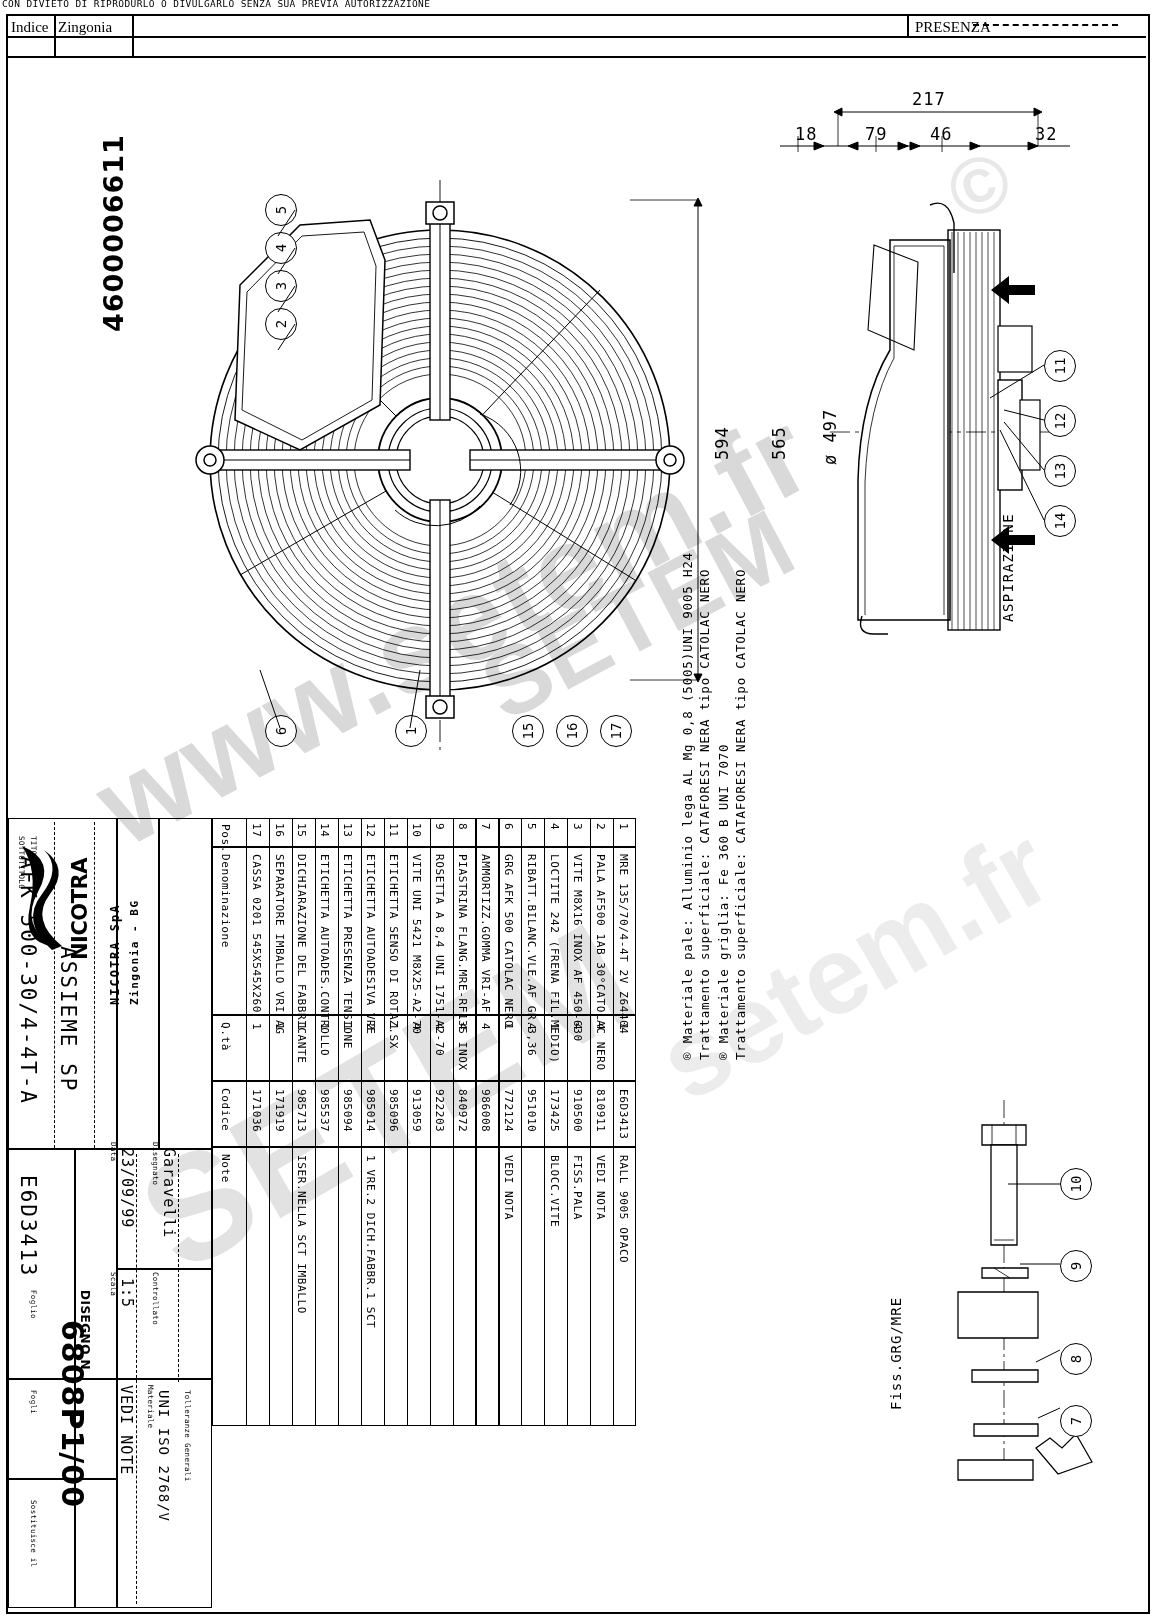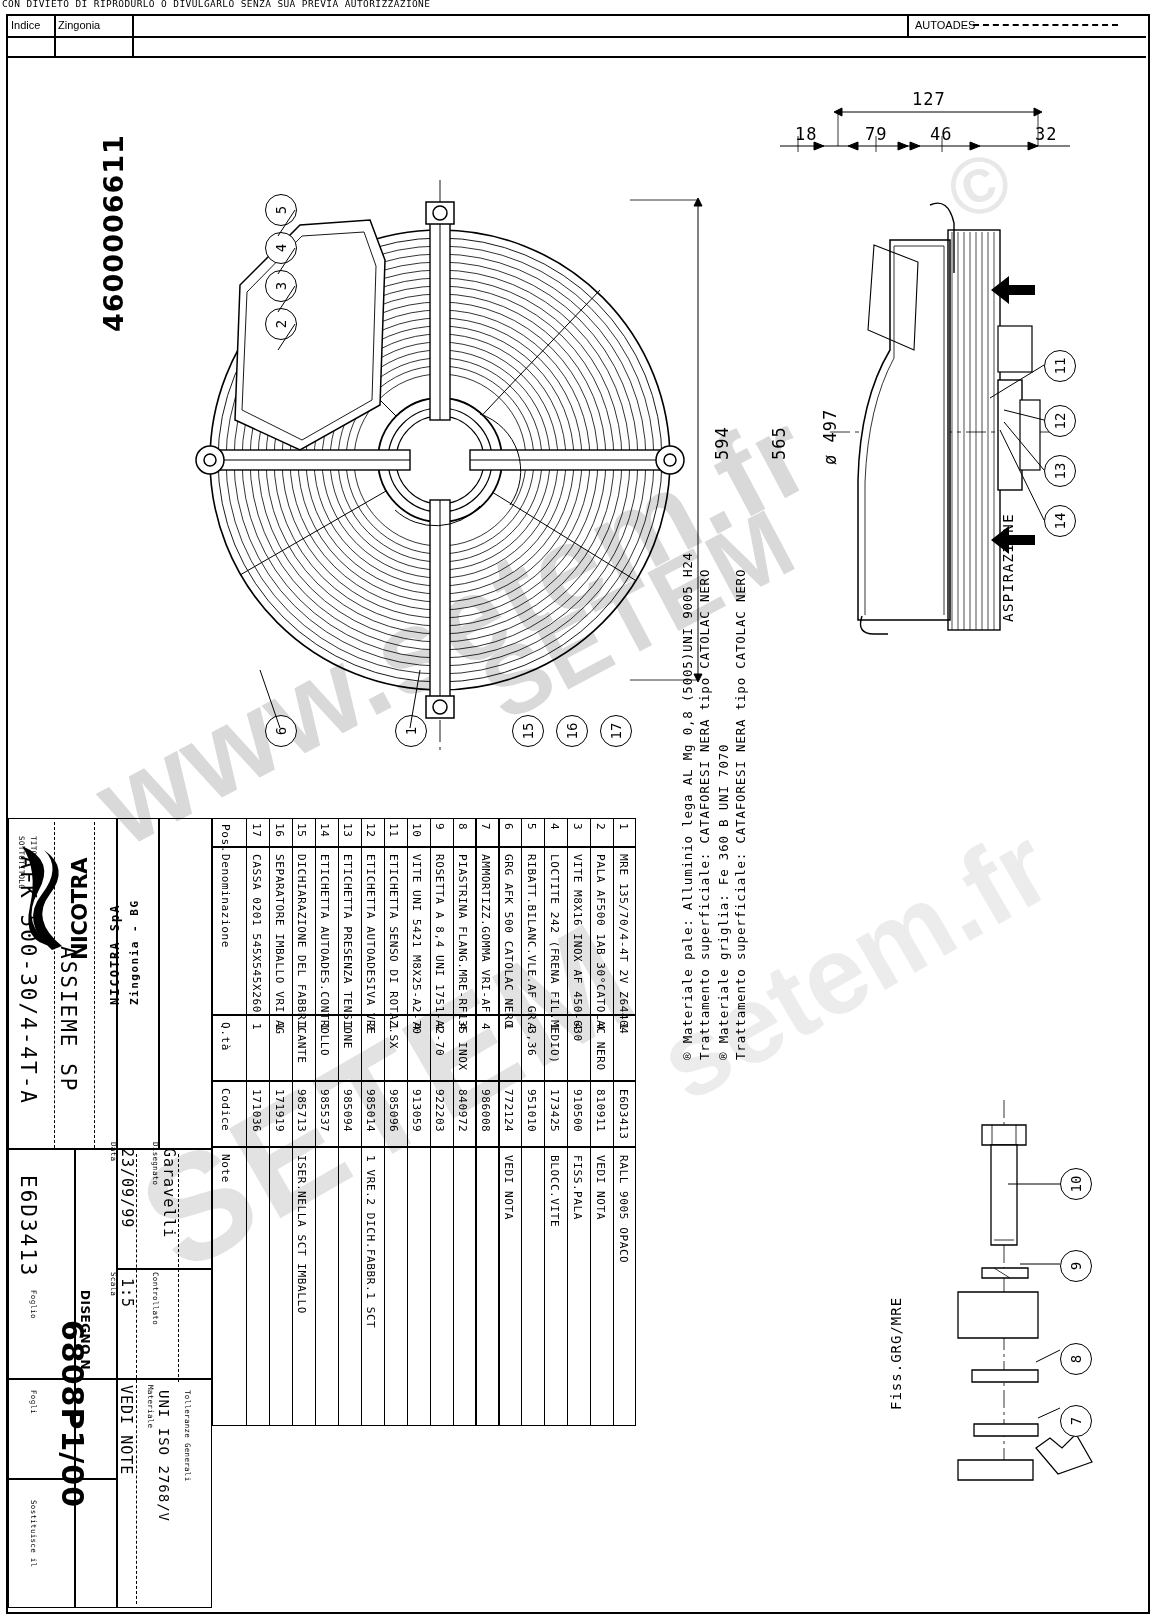--- a/index.html
+++ b/index.html
@@ -6,21 +6,21 @@
   body{width:1152px;height:1618px;position:relative;font-family:"Liberation Sans",sans-serif;color:#000;overflow:hidden;}
   .sheet{position:absolute;inset:0;}
   
   .bx{position:absolute;box-sizing:border-box;}
   .ln{position:absolute;background:#000;}
   .rot90{transform:rotate(-90deg);transform-origin:0 0;white-space:nowrap;}
   .rotR{transform:rotate(90deg);transform-origin:0 0;white-space:nowrap;}
   
   #topnotice{position:absolute;left:2px;top:-2px;font-size:9.5px;letter-spacing:.4px;white-space:nowrap;font-family:"DejaVu Sans Mono",monospace;}
   #frame{position:absolute;left:6px;top:14px;width:1140px;height:1596px;border:2px solid #000;}
-  .hdrtxt{position:absolute;font-family:Liberation Sans, sans-serif;font-size:11px;}
+  .hdrtxt{position:absolute;font-family:Liberation Serif, serif;font-size:15px;}
   #praticoDash{position:absolute;left:973px;top:24px;width:145px;border-top:2px dashed #000;}
   
   #bigcode{position:absolute;left:98px;top:332px;font-size:27px;font-weight:bold;letter-spacing:1px;font-family:"DejaVu Sans",sans-serif;}
   
   .wm{position:absolute;color:#d9d9d9;font-weight:bold;pointer-events:none;user-select:none;}
   #wm1{left:60px;top:560px;font-size:118px;transform:rotate(-28deg);letter-spacing:2px;}
   #wm2{left:470px;top:560px;font-size:96px;transform:rotate(-28deg);letter-spacing:1px;}
   #wm3{left:120px;top:1010px;font-size:150px;transform:rotate(-30deg);letter-spacing:4px;color:#e2e2e2;}
   #wm4{left:640px;top:900px;font-size:110px;transform:rotate(-30deg);color:#ececec;}
   #wm5{left:950px;top:140px;font-size:80px;transform:rotate(-20deg);color:#e8e8e8;}
@@ -54,21 +54,21 @@
 
   <div id="frame"></div>
 
   <div class="bx" style="left:6px;top:14px;width:1140px;height:44px;border-bottom:2px solid #000;"></div>
   <div class="ln" style="left:54px;top:14px;width:2px;height:44px;"></div>
   <div class="ln" style="left:132px;top:14px;width:2px;height:44px;"></div>
   <div class="ln" style="left:6px;top:36px;width:1140px;height:2px;"></div>
   <div class="ln" style="left:907px;top:14px;width:2px;height:22px;"></div>
   <div class="hdrtxt" style="left:11px;top:19px;">Indice</div>
   <div class="hdrtxt" style="left:58px;top:19px;">Zingonia</div>
-  <div class="hdrtxt" style="left:915px;top:19px;">AUTOADES</div>
+  <div class="hdrtxt" style="left:915px;top:19px;">PRESENZA</div>
   <div id="praticoDash"></div>
 
   <div class="wm" id="wm1">www.setem.fr</div>
   <div class="wm" id="wm2">SETEM</div>
   <div class="wm" id="wm3">SETEM</div>
   <div class="wm" id="wm4">setem.fr</div>
   <div class="wm" id="wm5">©</div>
 
   <div id="bigcode" class="rot90">4600006611</div>
 
@@ -258,21 +258,21 @@
         <path d="M118 46 L128 50 L118 54 Z"></path>
           <path d="M130 46 L140 50 L130 54 Z"></path>
         <path d="M190 46 L200 50 L190 54 Z"></path>
           <path d="M248 46 L258 50 L248 54 Z"></path>
       </g>
       <line x1="18" y1="40" x2="18" y2="56" stroke-width="0.8"></line>
       <line x1="96" y1="40" x2="96" y2="56" stroke-width="0.8"></line>
       <line x1="162" y1="40" x2="162" y2="56" stroke-width="0.8"></line>
     </g>
   </svg>
-  <div class="dimtxt" style="left:912px;top:89px;">127</div>
+  <div class="dimtxt" style="left:912px;top:89px;">217</div>
   <div class="dimtxt" style="left:795px;top:124px;">18</div>
   <div class="dimtxt" style="left:865px;top:124px;">79</div>
   <div class="dimtxt" style="left:930px;top:124px;">46</div>
   <div class="dimtxt" style="left:1035px;top:124px;">32</div>
 
   <div class="balloon" style="left:1044px;top:350px;">
       <span>11</span>
     </div>
   <div class="balloon" style="left:1044px;top:405px;">
       <span>12</span>

